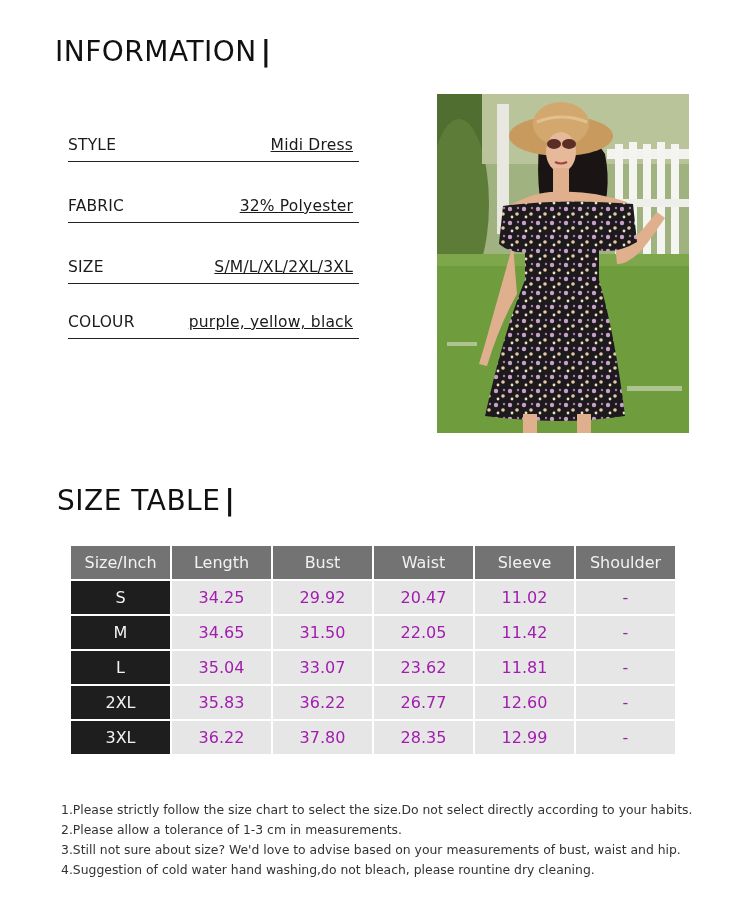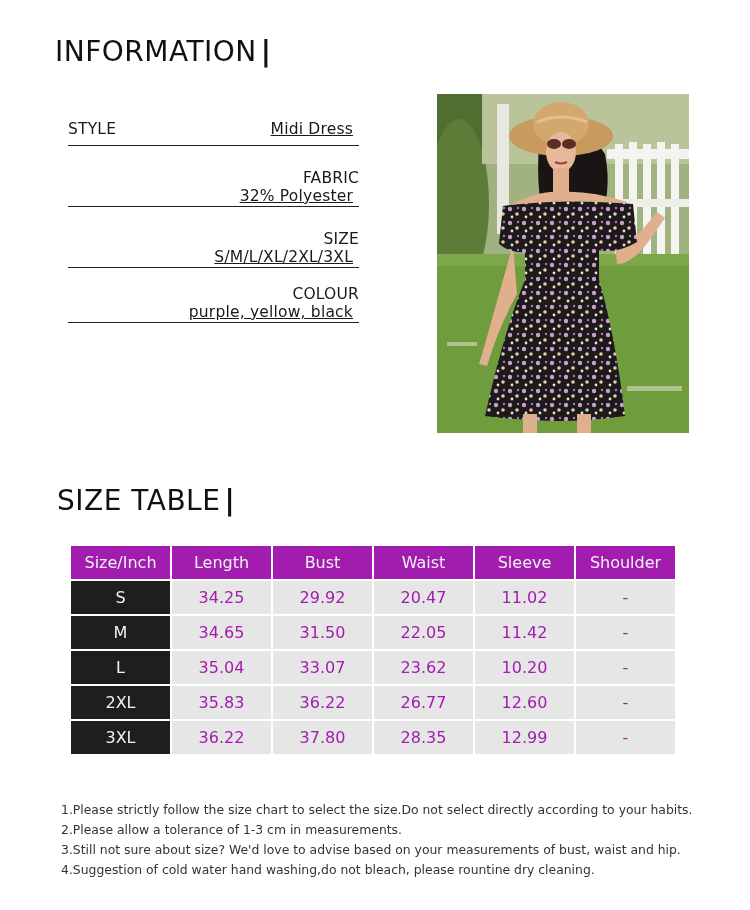--- a/index.html
+++ b/index.html
@@ -12,33 +12,33 @@
       font-size: 28px;
       font-weight: normal;
       letter-spacing: 0.5px;
       color: #111;
       white-space: nowrap;
     }
     #info-title { left: 55px; top: 35px; }
     #size-title { left: 57px; top: 484px; }
     .title-bar { font-weight: bold; margin-left: 4px; }
 
-    .info-list { position: absolute; left: 68px; top: 108px; width: 291px; }
+    .info-list { position: absolute; left: 68px; top: 124px; width: 291px; }
     .info-row {
       position: relative;
       height: 38px;
       border-bottom: 1.5px solid #222;
       display: flex;
       align-items: flex-end;
       justify-content: space-between;
       padding-bottom: 7px;
       font-size: 15.5px;
       color: #1a1a1a;
     }
-    .info-row + .info-row { margin-top: 23px; flex-direction: column; }
+    .info-row + .info-row { margin-top: 23px; }
     .info-row:nth-child(4) { margin-top: 17px; }
     .info-label { letter-spacing: 0.2px; }
     .info-value { text-align: center; padding-right: 6px; letter-spacing: 0.2px; text-decoration: underline; }
 
     .photo {
       position: absolute; left: 437px; top: 94px; width: 252px; height: 339px;
       overflow: hidden;
       background: linear-gradient(180deg, #a9b98a 0%, #8fa866 35%, #6f9a3d 60%, #6d9a3a 100%);
     }
 
@@ -47,21 +47,21 @@
       border-collapse: separate; border-spacing: 2px;
       margin-left: -2px; margin-top: -2px;
       background: #ffffff;
     }
     .size-table th, .size-table td {
       width: 99px; height: 33px;
       text-align: center; vertical-align: middle;
       font-size: 16px; font-weight: normal;
       padding: 0;
     }
-    .size-table th { background: #a21caf; color: #f2f2f2; }
+    .size-table th { background: #737373; color: #f2f2f2; }
     .size-table td { background: #e6e6e6; color: #a21caf; }
     .size-table td.size-cell { background: #1e1e1e; color: #f2f2f2; }
 
     .notice {
       position: absolute; left: 61px; top: 800px; width: 680px;
       font-size: 12.4px; line-height: 20px; color: #333;
     }
     .notice p { white-space: nowrap; }
   </style>
 </head>
@@ -175,21 +175,21 @@
       <td>31.50</td>
       <td>22.05</td>
       <td>11.42</td>
       <td>-</td>
     </tr>
     <tr>
       <td class="size-cell">L</td>
       <td>35.04</td>
       <td>33.07</td>
       <td>23.62</td>
-      <td>10.20</td>
+      <td>11.81</td>
       <td>-</td>
     </tr>
     <tr>
       <td class="size-cell">2XL</td>
       <td>35.83</td>
       <td>36.22</td>
       <td>26.77</td>
       <td>12.60</td>
       <td>-</td>
     </tr>

